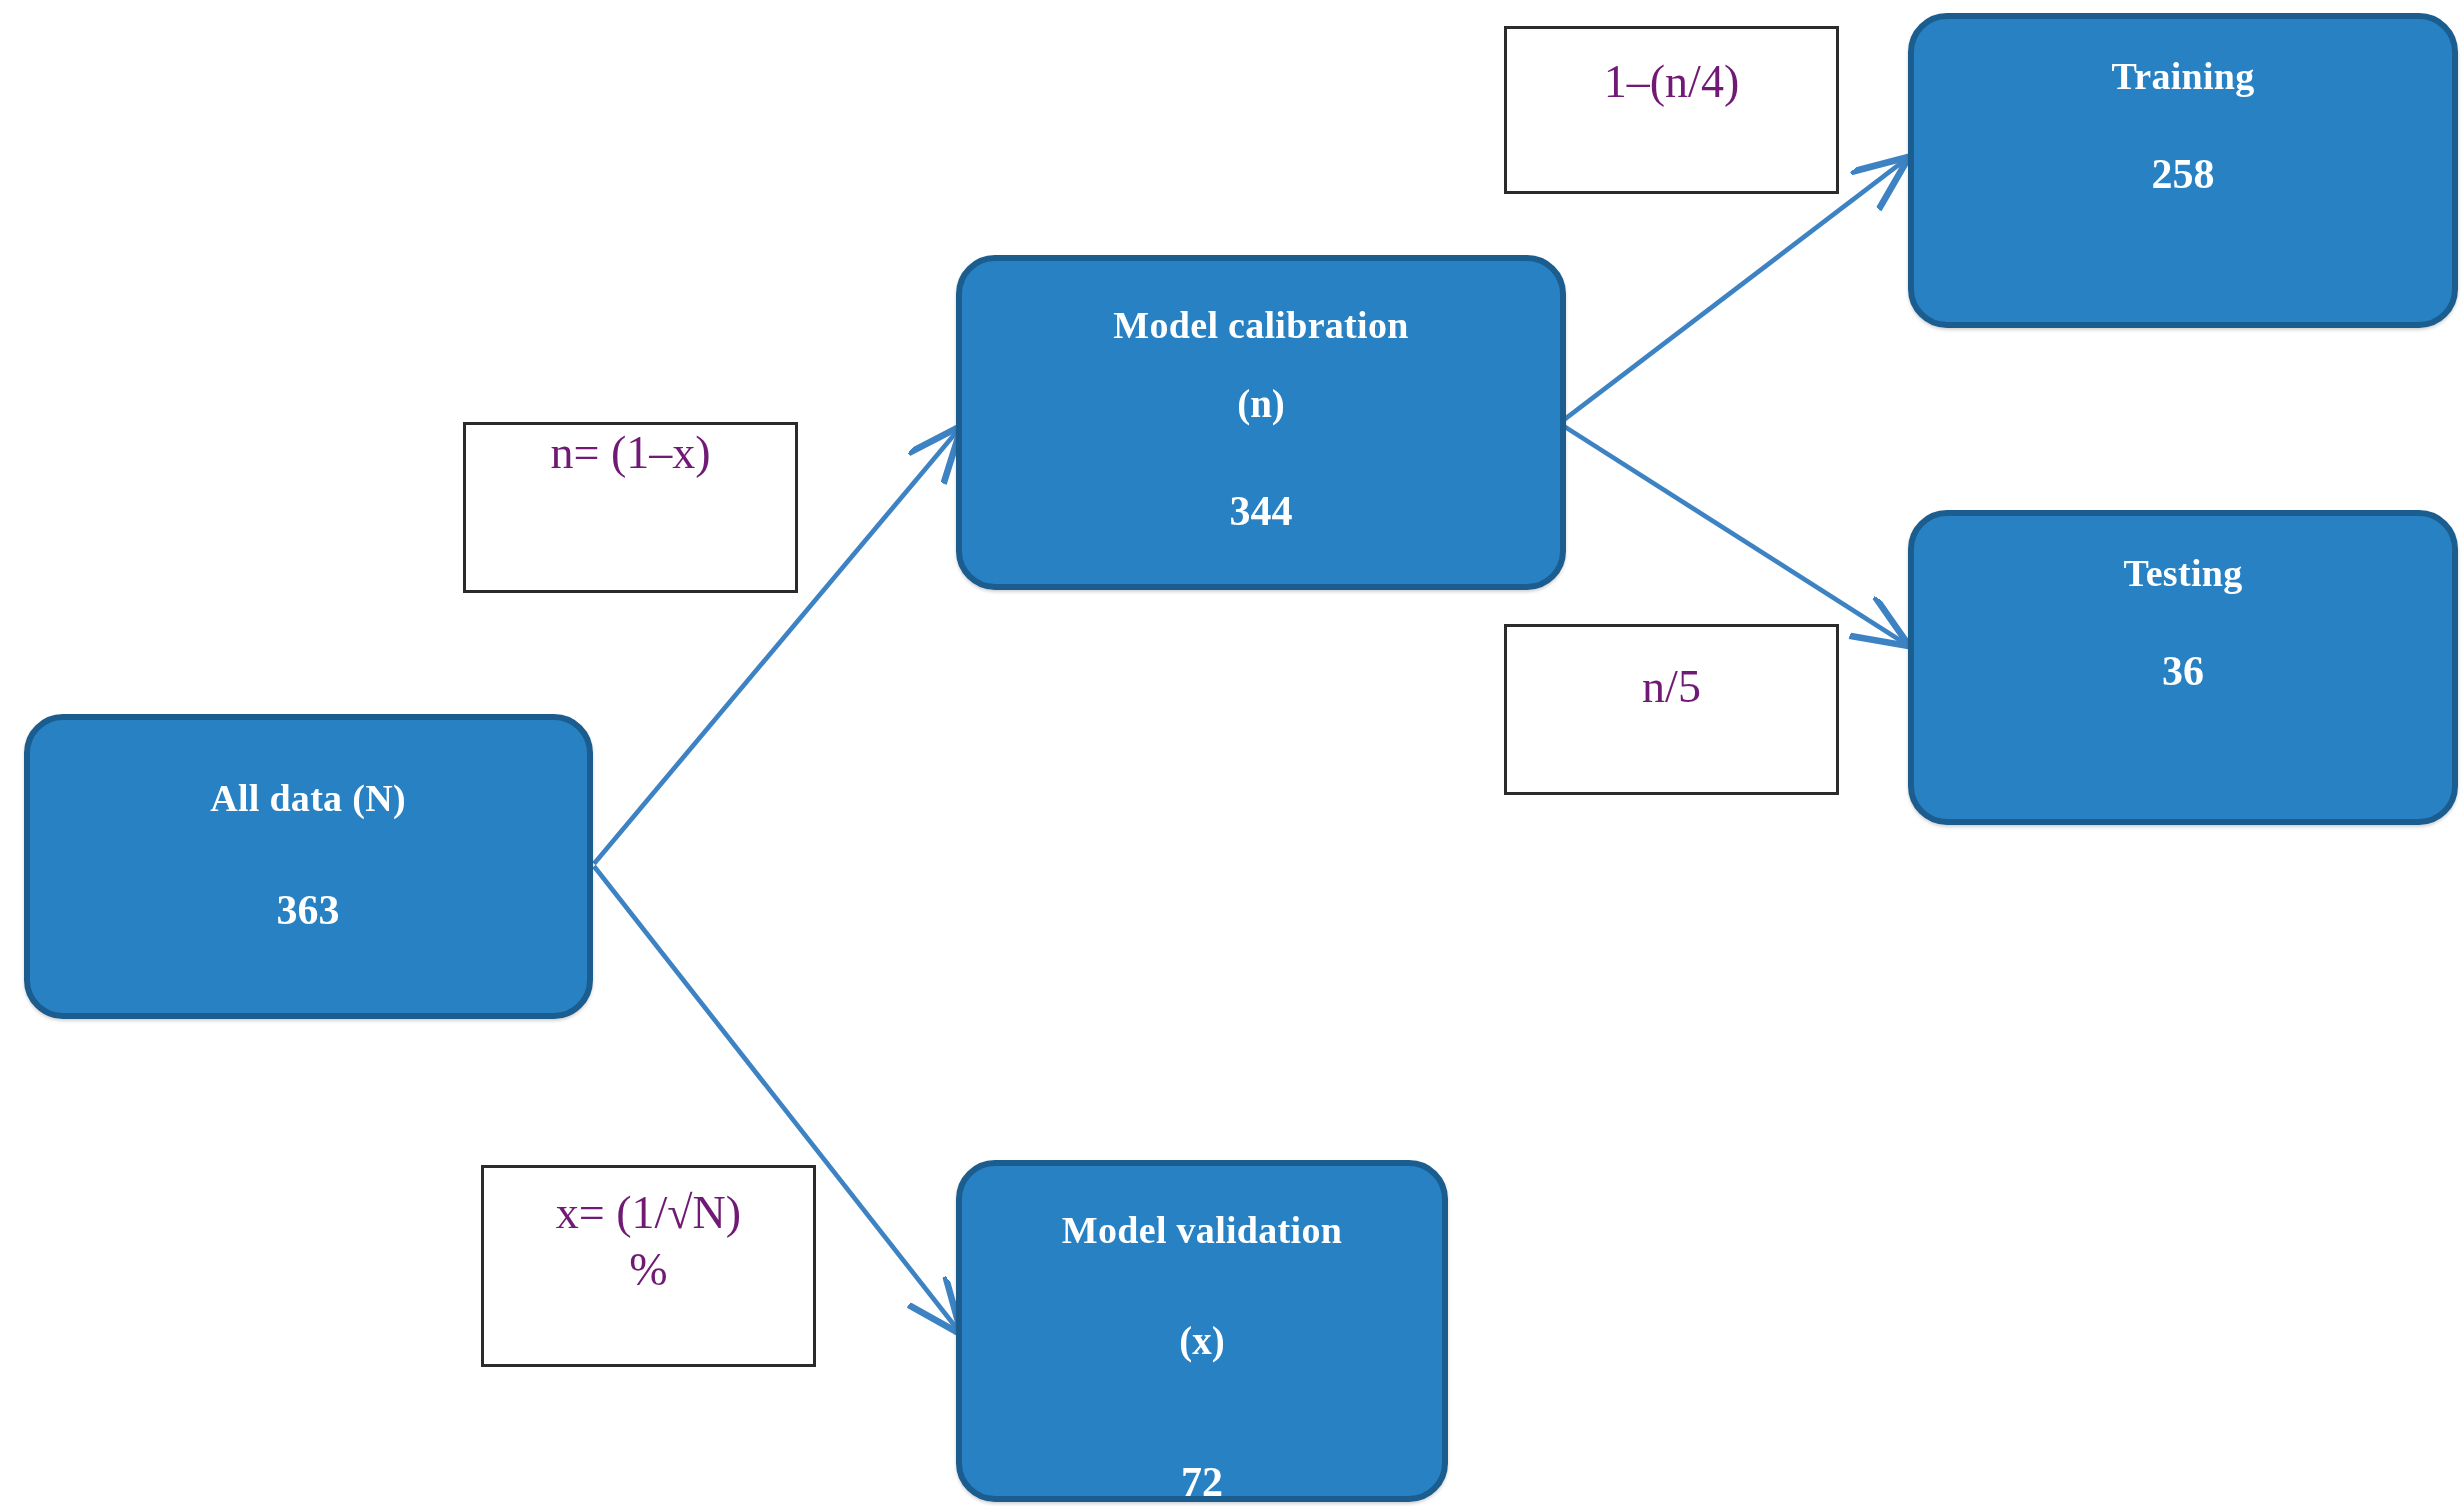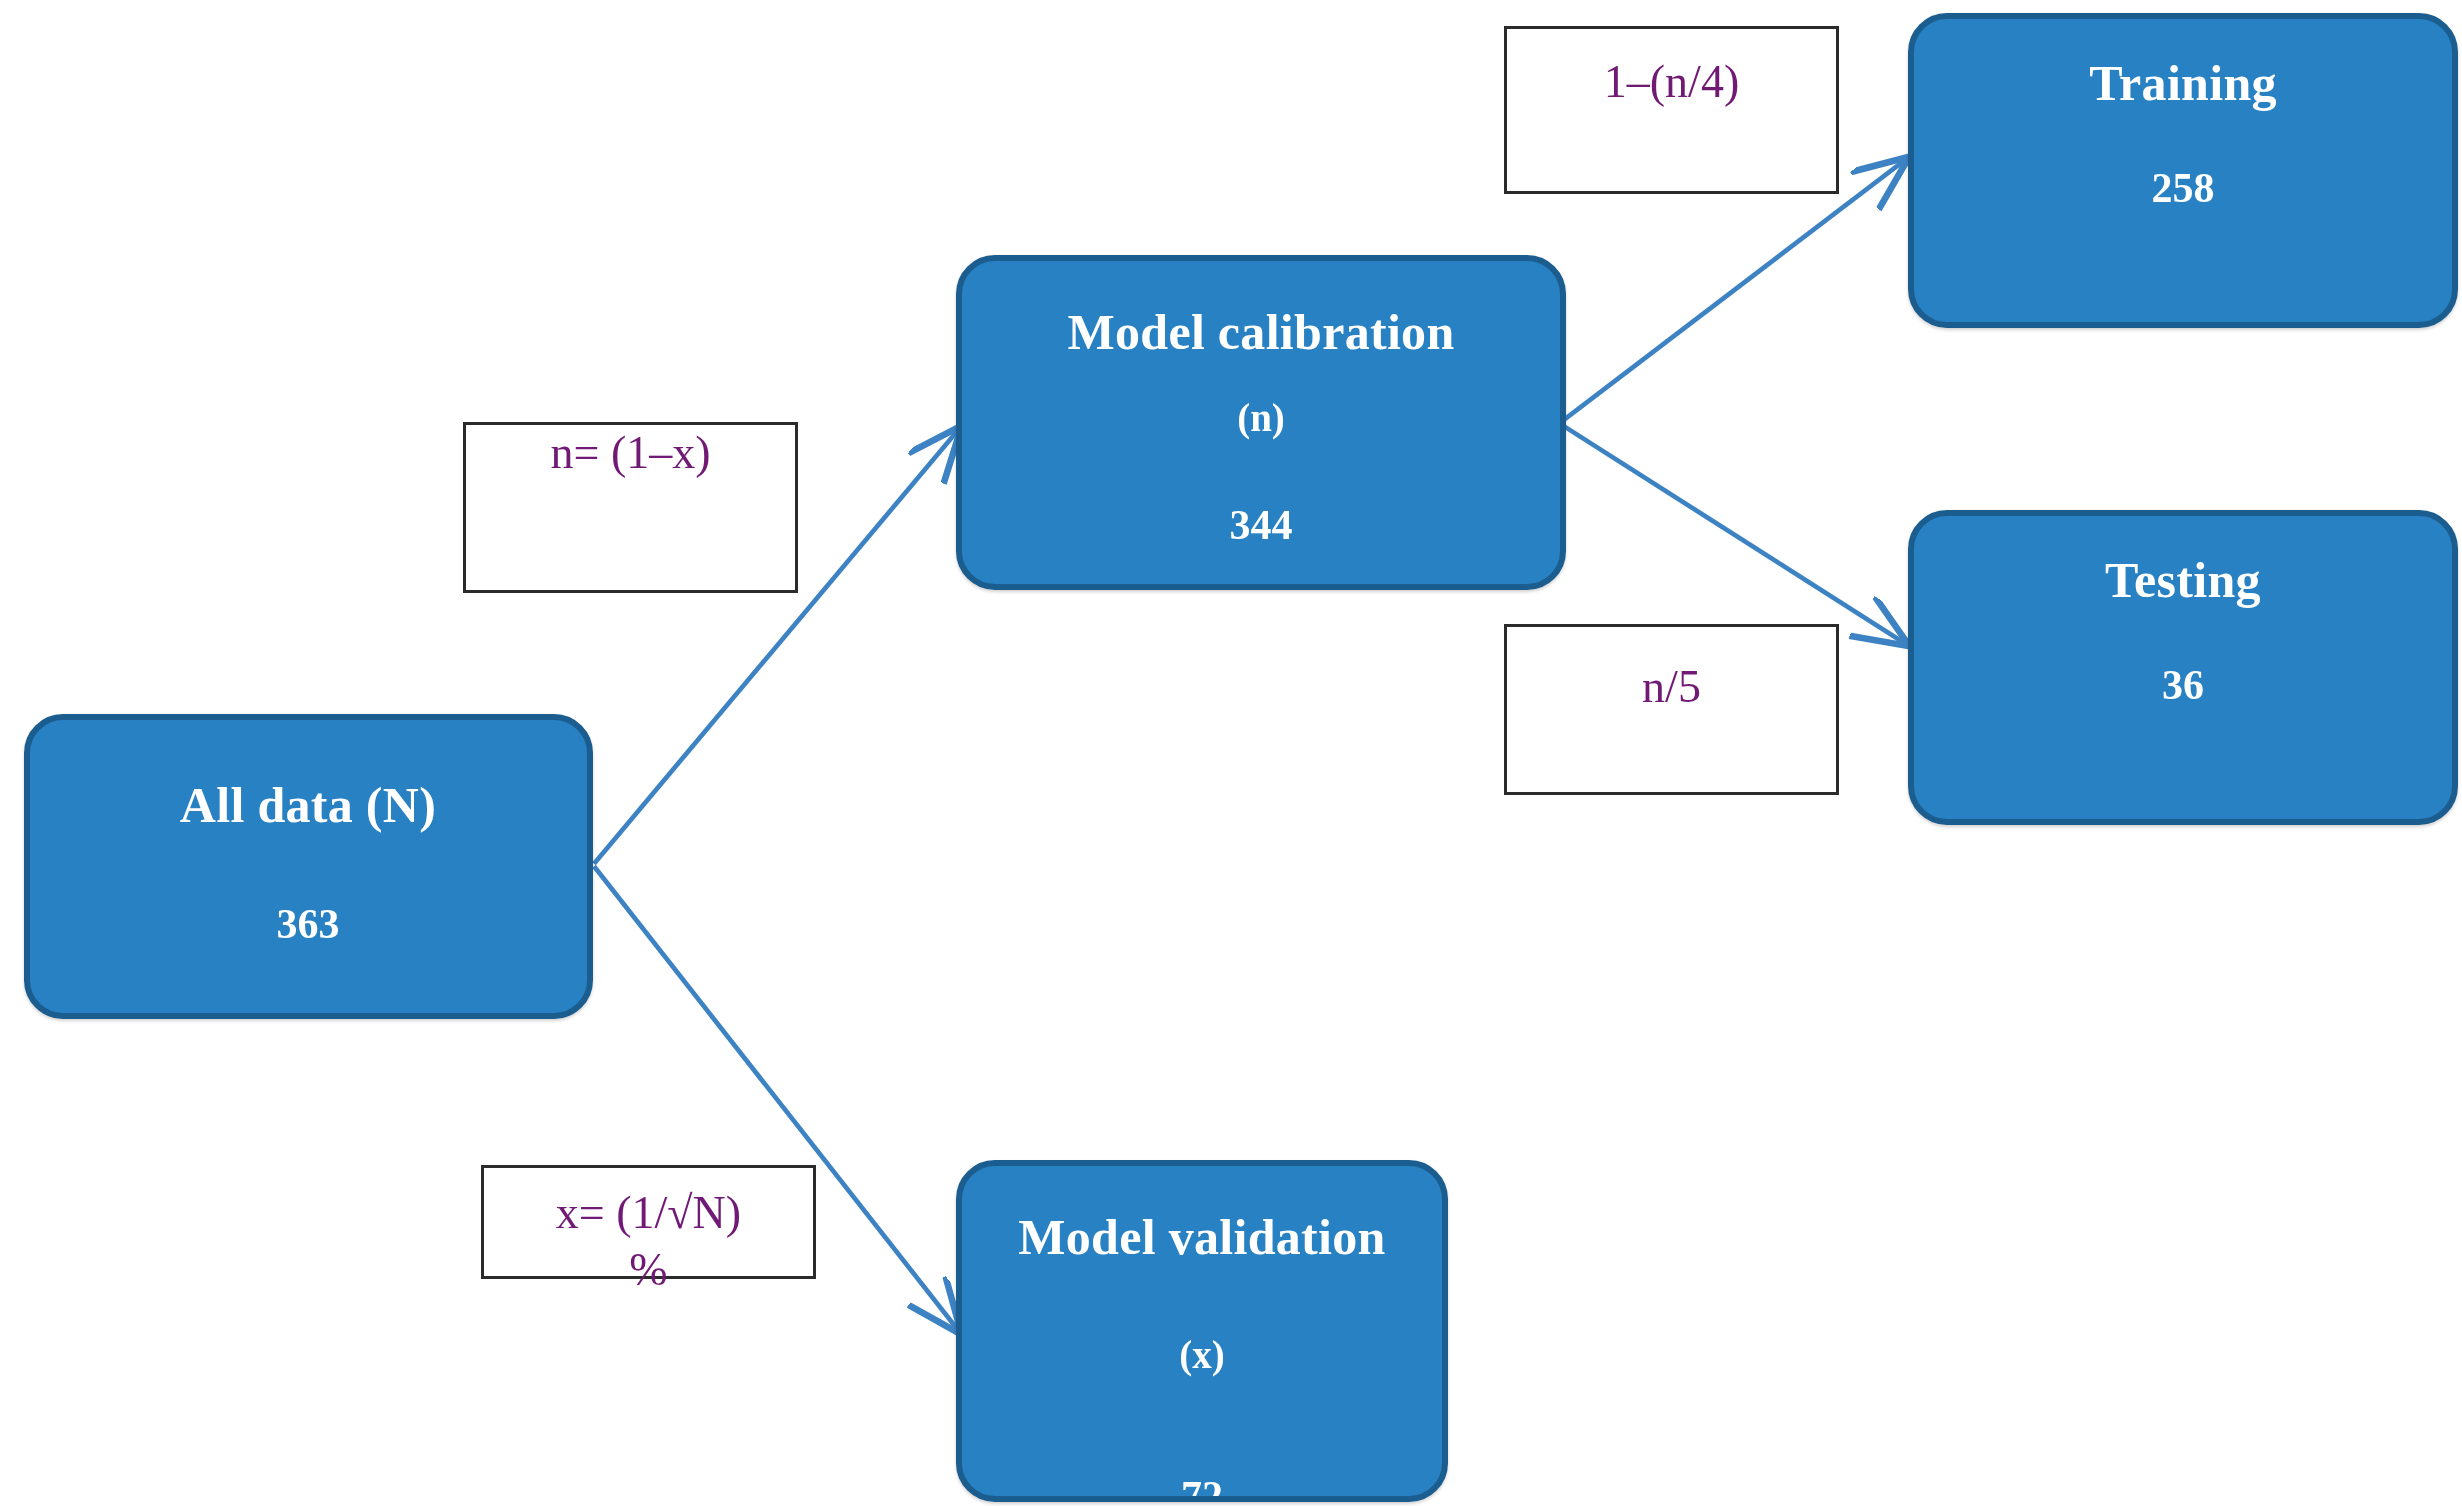--- a/index.html
+++ b/index.html
@@ -29,21 +29,21 @@
     flex-direction: column;
     align-items: center;
     justify-content: flex-start;
     text-align: center;
     font-weight: bold;
     font-family: "Liberation Serif", "DejaVu Serif", serif;
     box-shadow: 0 2px 3.4px rgba(0,0,0,0.18);
     overflow: hidden;
   }
   .node .title {
-    font-size: 50px;
+    font-size: 38px;
     line-height: 1.18;
     letter-spacing: 0.3px;
     white-space: nowrap;
   }
   .node .sub {
     font-size: 39px;
     line-height: 1.25;
   }
   .node .value {
     font-size: 42px;
@@ -77,21 +77,21 @@
     color: #701a75;
     display: flex;
     flex-direction: column;
     align-items: center;
     text-align: right;
     font-family: "Liberation Serif", "DejaVu Serif", serif;
     font-size: 46px;
     line-height: 1.22;
   }
   #label-n-eq      { left: 463px;  top: 422px;  width: 335px; height: 171px; }
-  #label-x-eq      { left: 481px;  top: 1165px; width: 335px; height: 114px; padding-top: 17.4px; }
+  #label-x-eq      { left: 481px;  top: 1165px; width: 335px; height: 202px; padding-top: 17.4px; }
   #label-1-minus-n { left: 1504px; top: 25.5px;   width: 335px; height: 168px; padding-top: 25.5px; }
   #label-n-over-4  { left: 1504px; top: 624px;  width: 335px; height: 171px; padding-top: 32px; }
 
   
   #connectors {
     position: absolute;
     left: 0;
     top: 0;
     width: 2462px;
     height: 1506px;

